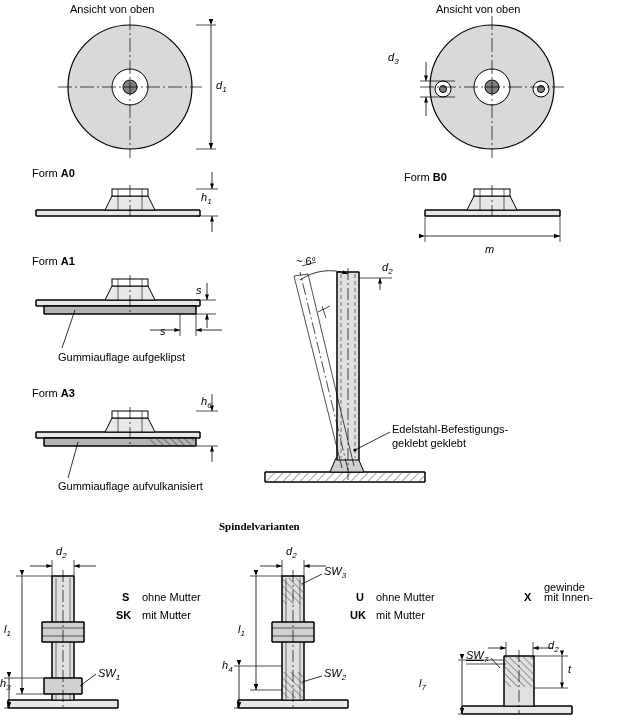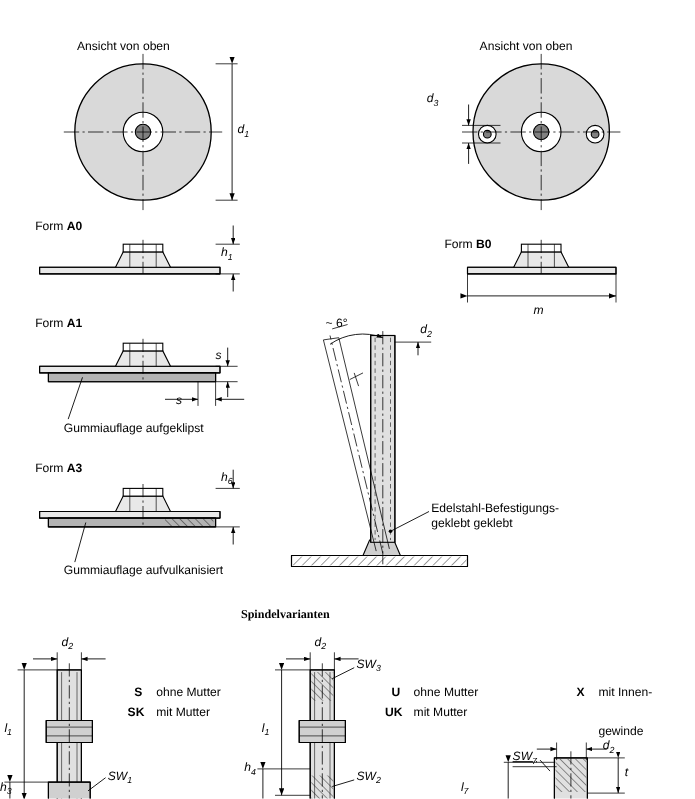--- a/index.html
+++ b/index.html
@@ -4,21 +4,21 @@
 <style>
   html,body{margin:0;padding:0;}
   body{
     width:632px;height:726px;
     background:#ffffff;
     font-family:"Liberation Sans", sans-serif;
     color:#000000;
     position:relative;
     overflow:hidden;
   }
-  .wrap{position:absolute;left:0;top:0;width:632px;height:510px;margin-top:33px;}
+  .wrap{position:absolute;left:0;top:0;width:632px;height:510px;}
   svg{position:absolute;left:0;top:0;}
   .lbl{position:absolute;font-size:11px;line-height:11px;white-space:nowrap;}
   .lbl.b{font-weight:bold;}
   .sub{font-size:8px;vertical-align:sub;}
   .ital{font-style:italic;}
 </style>
 </head>
 <body>
 
 <div class="wrap">
@@ -284,21 +284,21 @@
   </g>
 </svg>
 
 <div class="lbl" style="left:70px;top:4px;">Ansicht von oben</div>
 <div class="lbl" style="left:436px;top:4px;">Ansicht von oben</div>
 
 <div class="lbl ital" style="left:216px;top:80px;"><span>d</span><span class="sub">1</span></div>
 <div class="lbl ital" style="left:388px;top:52px;"><span>d</span><span class="sub">3</span></div>
 
 <div class="lbl" style="left:32px;top:168px;text-align:right;"><span>Form</span> <b>A0</b></div>
-<div class="lbl" style="left:404px;top:184px;"><span>Form</span> <b>B0</b></div>
+<div class="lbl" style="left:404px;top:172px;"><span>Form</span> <b>B0</b></div>
 <div class="lbl" style="left:32px;top:256px;"><span>Form</span> <b>A1</b></div>
 <div class="lbl" style="left:32px;top:388px;text-align:center;"><span>Form</span> <b>A3</b></div>
 
 <div class="lbl ital" style="left:201px;top:192px;"><span>h</span><span class="sub">1</span></div>
 <div class="lbl ital" style="left:485px;top:244px;">m</div>
 <div class="lbl ital" style="left:196px;top:285px;">s</div>
 <div class="lbl ital" style="left:160px;top:326px;">s</div>
 <div class="lbl ital" style="left:201px;top:396px;"><span>h</span><span class="sub">6</span></div>
 
 <div class="lbl" style="left:58px;top:352px;">Gummiauflage aufgeklipst</div>
@@ -325,19 +325,19 @@
 <div class="lbl ital" style="left:324px;top:668px;"><span>SW</span><span class="sub">2</span></div>
 <div class="lbl ital" style="left:238px;top:624px;"><span>l</span><span class="sub">1</span></div>
 <div class="lbl ital" style="left:222px;top:660px;"><span>h</span><span class="sub">4</span></div>
 <div class="lbl b" style="left:356px;top:592px;">U</div>
 <div class="lbl" style="left:376px;top:592px;">ohne Mutter</div>
 <div class="lbl b" style="left:350px;top:610px;">UK</div>
 <div class="lbl" style="left:376px;top:610px;">mit Mutter</div>
 
 <div class="lbl b" style="left:524px;top:592px;">X</div>
 <div class="lbl" style="left:544px;top:592px;">mit Innen-</div>
-<div class="lbl" style="left:544px;top:627px;">gewinde</div>
+<div class="lbl" style="left:544px;top:582px;">gewinde</div>
 <div class="lbl ital" style="left:466px;top:650px;text-decoration:underline;"><span>SW</span><span class="sub">7</span></div>
 <div class="lbl ital" style="left:548px;top:640px;"><span>d</span><span class="sub">2</span></div>
 <div class="lbl ital" style="left:568px;top:664px;">t</div>
 <div class="lbl ital" style="left:419px;top:678px;"><span>l</span><span class="sub">7</span></div>
 
 </div>
 
 </body></html>

